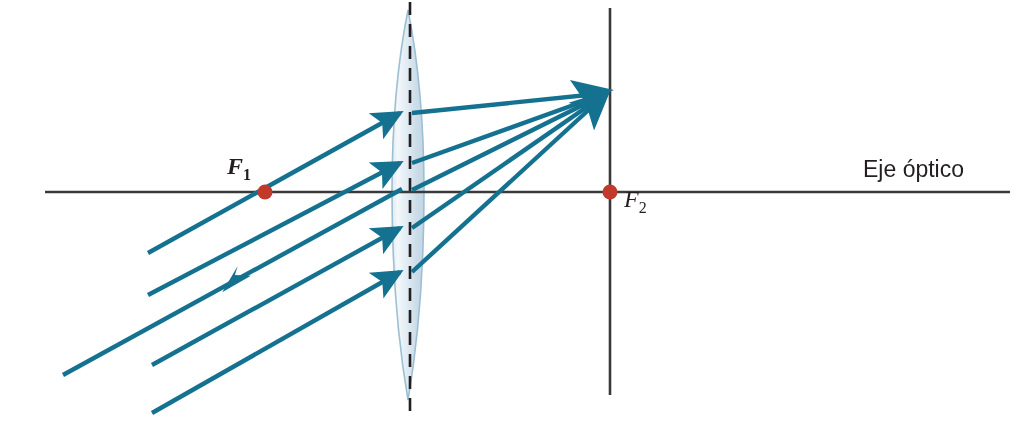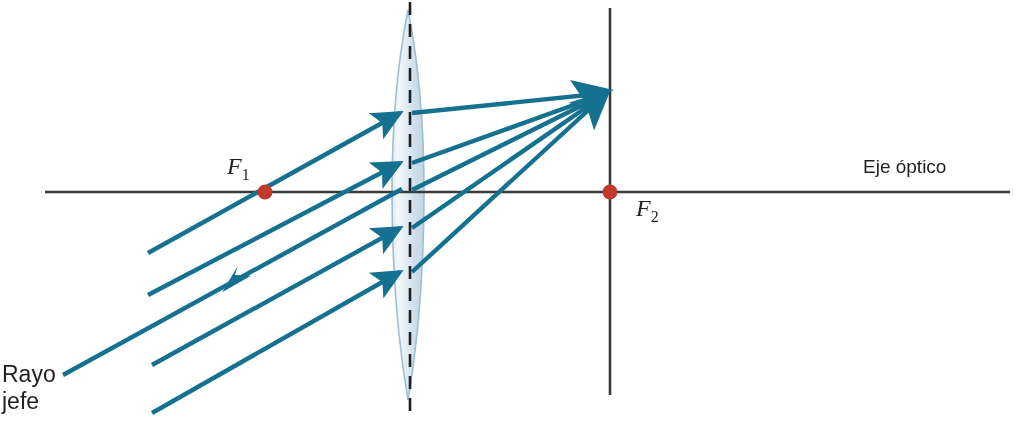--- a/index.html
+++ b/index.html
@@ -27,46 +27,46 @@
   .label {
     position: absolute;
     color: #231f20;
     font-family: "Liberation Sans", sans-serif;
     white-space: pre;
     line-height: 1.18;
   }
   #label-eje-optico {
     left: 863px;
     top: 156px;
-    font-size: 19px;
+    font-size: 23px;
   }
   #label-plano-focal {
     left: 625px;
     top: 341px;
     font-size: 23px;
   }
   #label-rayo-jefe {
     left: 2px;
     top: 361px;
     font-size: 23px;
   }
   #label-f1 {
     left: 227px;
     top: 152px;
     font-size: 24px;
     font-style: italic;
     font-family: "Liberation Serif", serif;
+    font-weight: bold;
   }
   #label-f2 {
     left: 624px;
-    top: 194px;
+    top: 185px;
     font-size: 24px;
     font-style: italic;
     font-family: "Liberation Serif", serif;
-    margin-left: 12px;
   }
   .sub {
     font-size: 16px;
     vertical-align: sub;
     font-style: normal;
   }
 </style>
 </head>
 <body>
 
@@ -122,15 +122,14 @@
     <circle cx="610" cy="192" r="7.5" fill="#c0392b"></circle>
   </svg>
 
   <div class="label" id="label-f1"><span>F</span><span class="sub">1</span></div>
 
   <div class="label" id="label-f2"><span>F</span><span class="sub">2</span></div>
 
   <div class="label" id="label-eje-optico">Eje óptico</div>
 
 
-  <div class="label" id="label-rayo-jefe"><span>Rayo</span><br><span>jefe</span></div>
 
 </div>
 
 </body></html>

